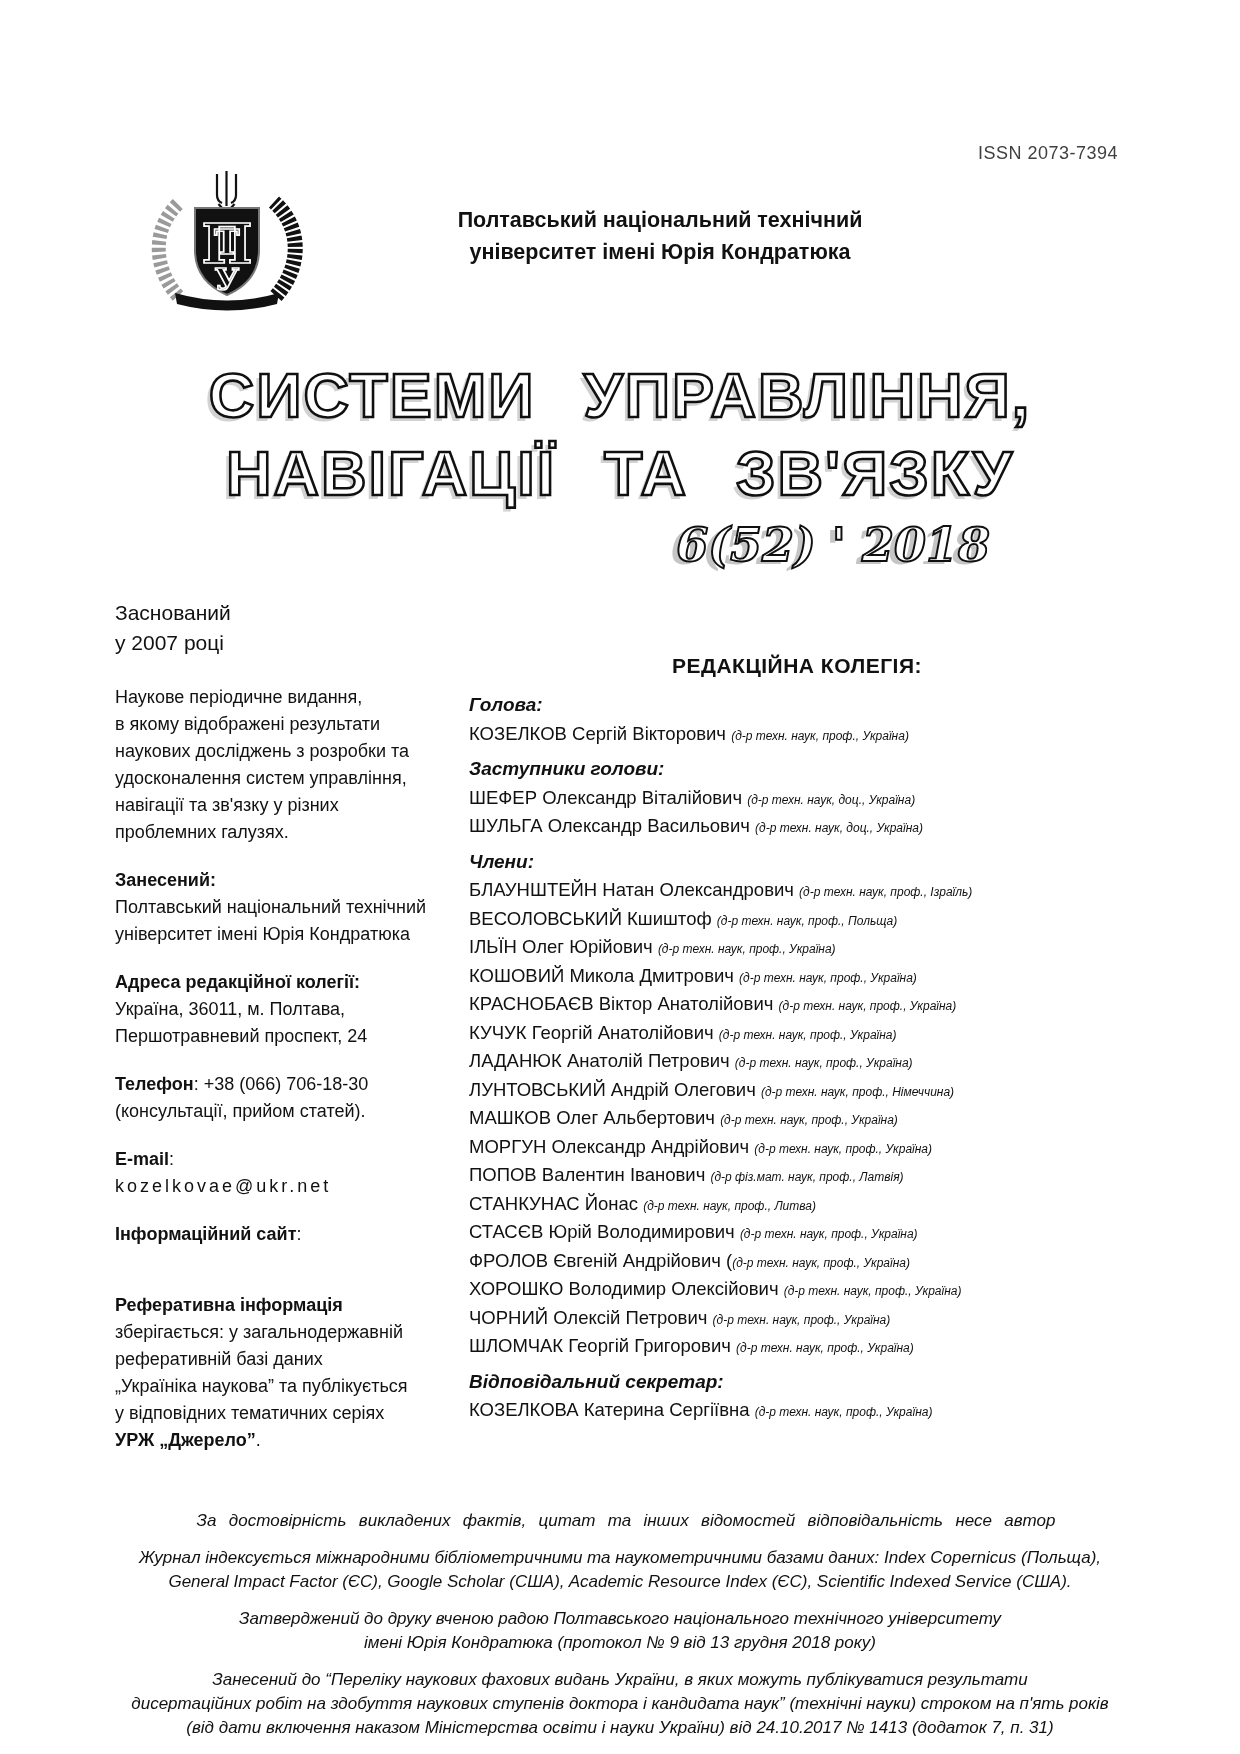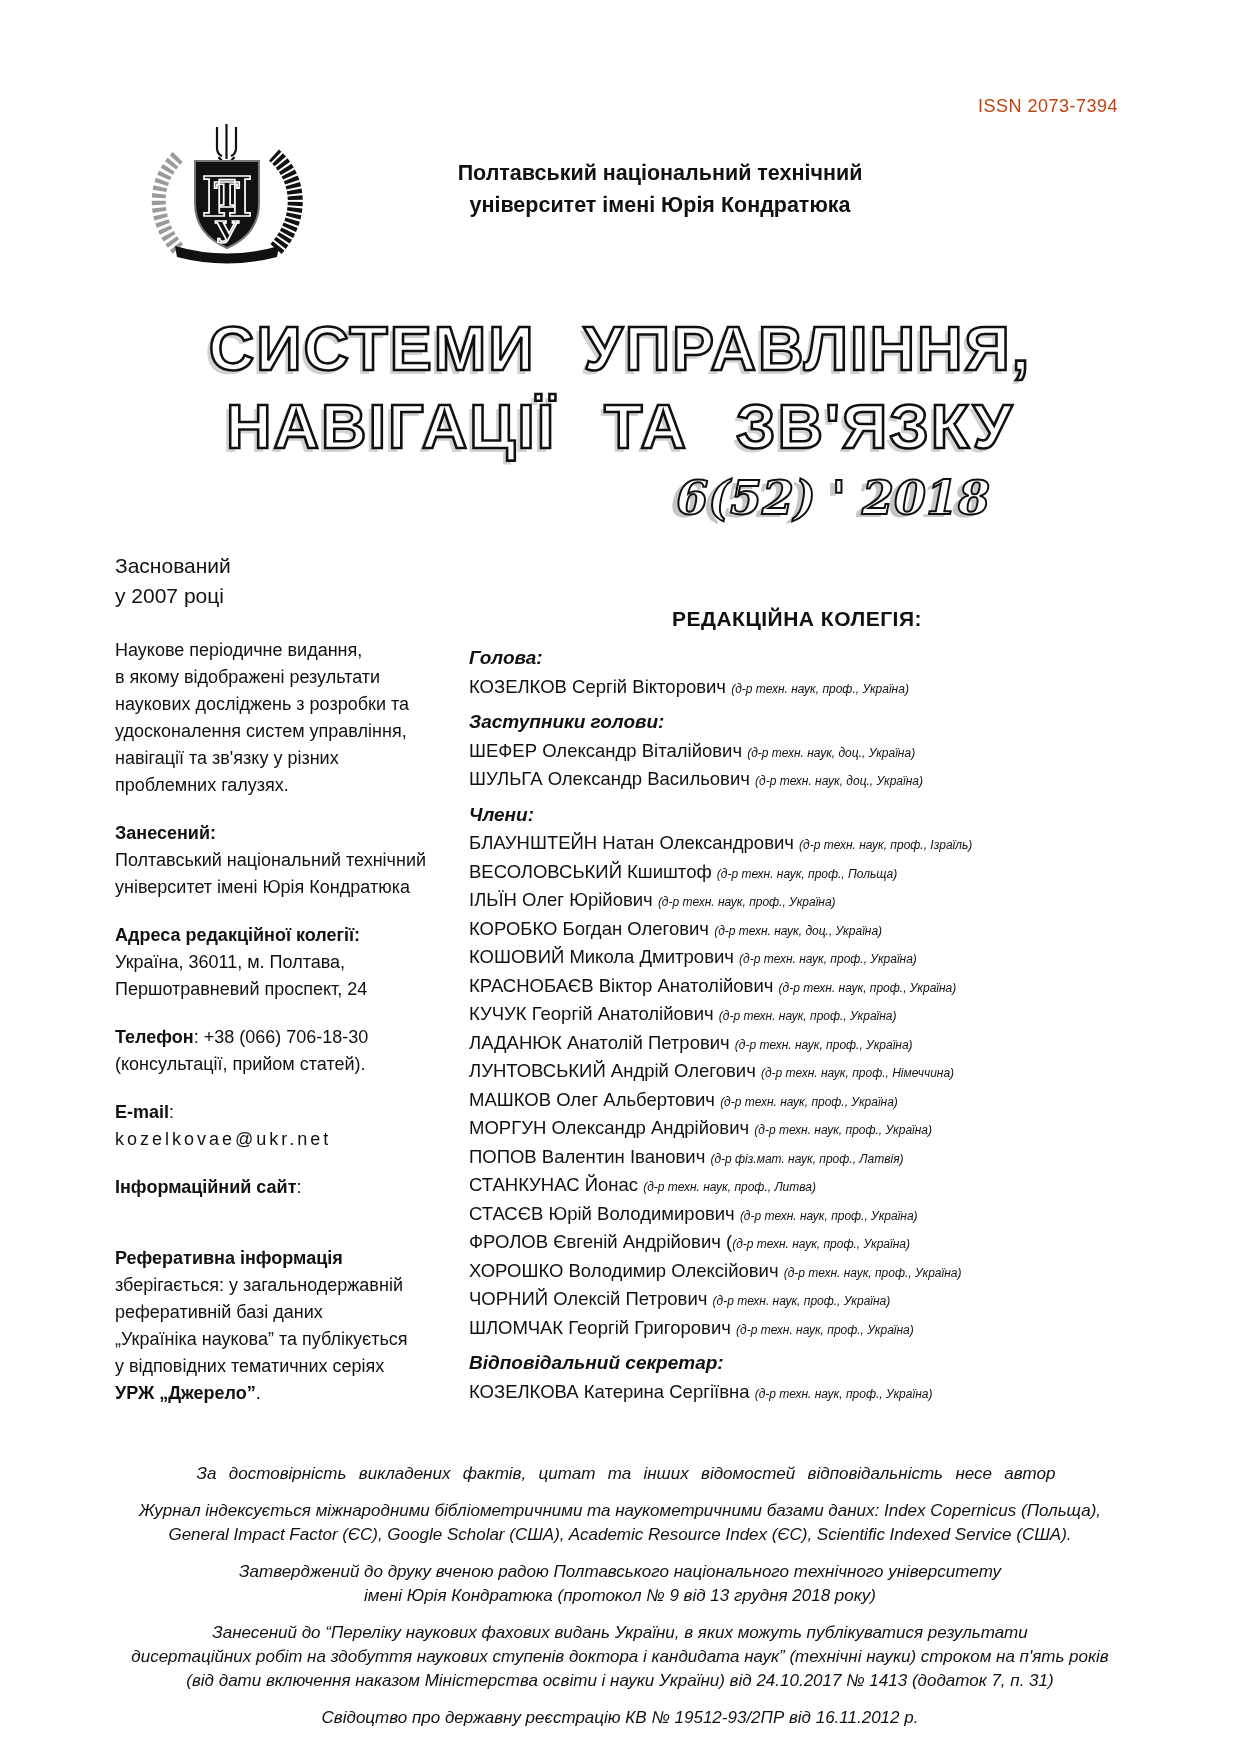--- a/index.html
+++ b/index.html
@@ -12,21 +12,22 @@
     color:#111;
     font-family:"Liberation Sans", sans-serif;
     overflow:hidden;
   }
   
   .issn {
     padding:96px 122px 0 0;
     text-align:right;
     font-size:18px;
     letter-spacing:0.5px;
-    color:#c2410c;
+    color:#404040;
+    margin-top:47px;
   }
   .header-row { position:relative; height:150px; margin-top:2px; }
   .logo-wrap { position:absolute; left:138px; top:0; width:178px; height:150px; }
   .uni-name {
     position:absolute; left:300px; right:220px; top:38px;
     text-align:center;
     font-size:21.5px; font-weight:bold;
     line-height:1.5;
     color:#111;
   }
@@ -205,21 +206,20 @@
           <div class="board-row">
             <span class="board-label">Члени:</span>
           </div>
 
           <div class="board-row"><span class="board-name">БЛАУНШТЕЙН Натан Олександрович </span><span class="board-detail">(д-р техн. наук, проф., Ізраїль)</span></div>
 
           <div class="board-row"><span class="board-name">ВЕСОЛОВСЬКИЙ Кшиштоф </span><span class="board-detail">(д-р техн. наук, проф., Польща)</span></div>
 
           <div class="board-row"><span class="board-name">ІЛЬЇН Олег Юрійович </span><span class="board-detail">(д-р техн. наук, проф., Україна)</span></div>
 
-          <div class="board-row"><span class="board-name">КОРОБКО Богдан Олегович </span><span class="board-detail">(д-р техн. наук, доц., Україна)</span></div>
 
           <div class="board-row"><span class="board-name">КОШОВИЙ Микола Дмитрович </span><span class="board-detail">(д-р техн. наук, проф., Україна)</span></div>
 
           <div class="board-row"><span class="board-name">КРАСНОБАЄВ Віктор Анатолійович </span><span class="board-detail">(д-р техн. наук, проф., Україна)</span></div>
 
           <div class="board-row"><span class="board-name">КУЧУК Георгій Анатолійович </span><span class="board-detail">(д-р техн. наук, проф., Україна)</span></div>
 
           <div class="board-row"><span class="board-name">ЛАДАНЮК Анатолій Петрович </span><span class="board-detail">(д-р техн. наук, проф., Україна)</span></div>
 
           <div class="board-row"><span class="board-name">ЛУНТОВСЬКИЙ Андрій Олегович </span><span class="board-detail">(д-р техн. наук, проф., Німеччина)</span></div>

